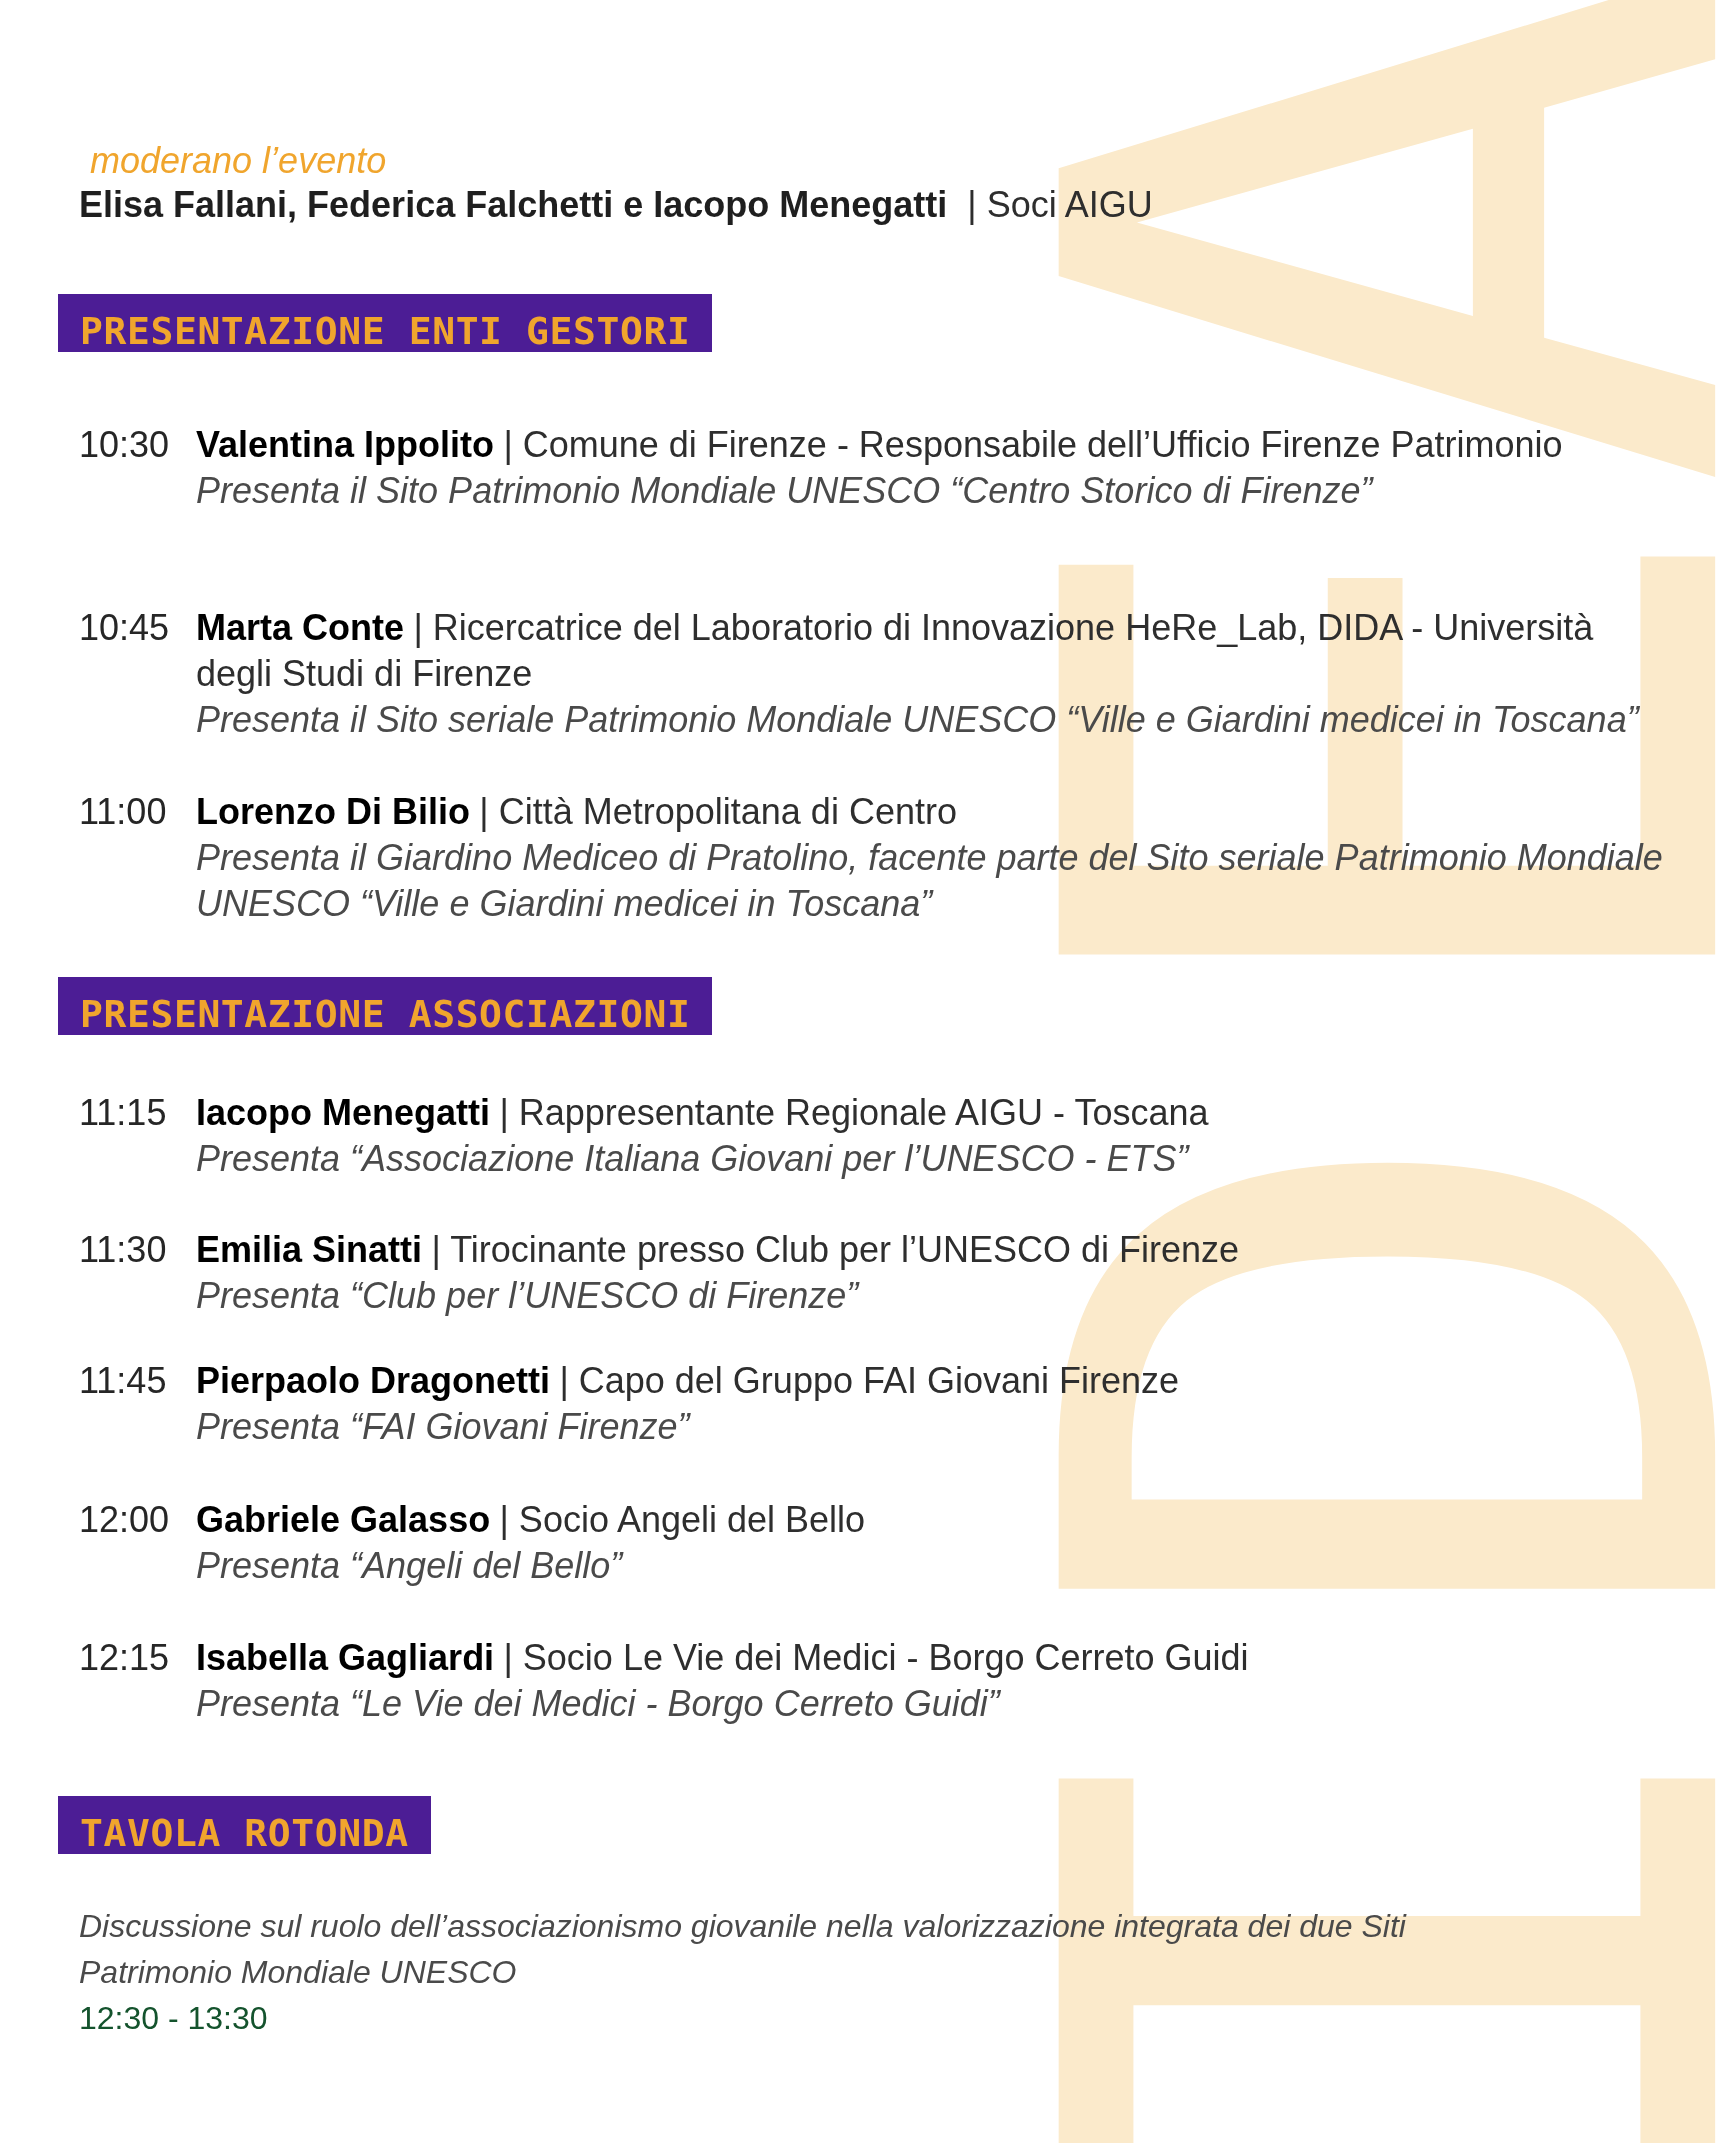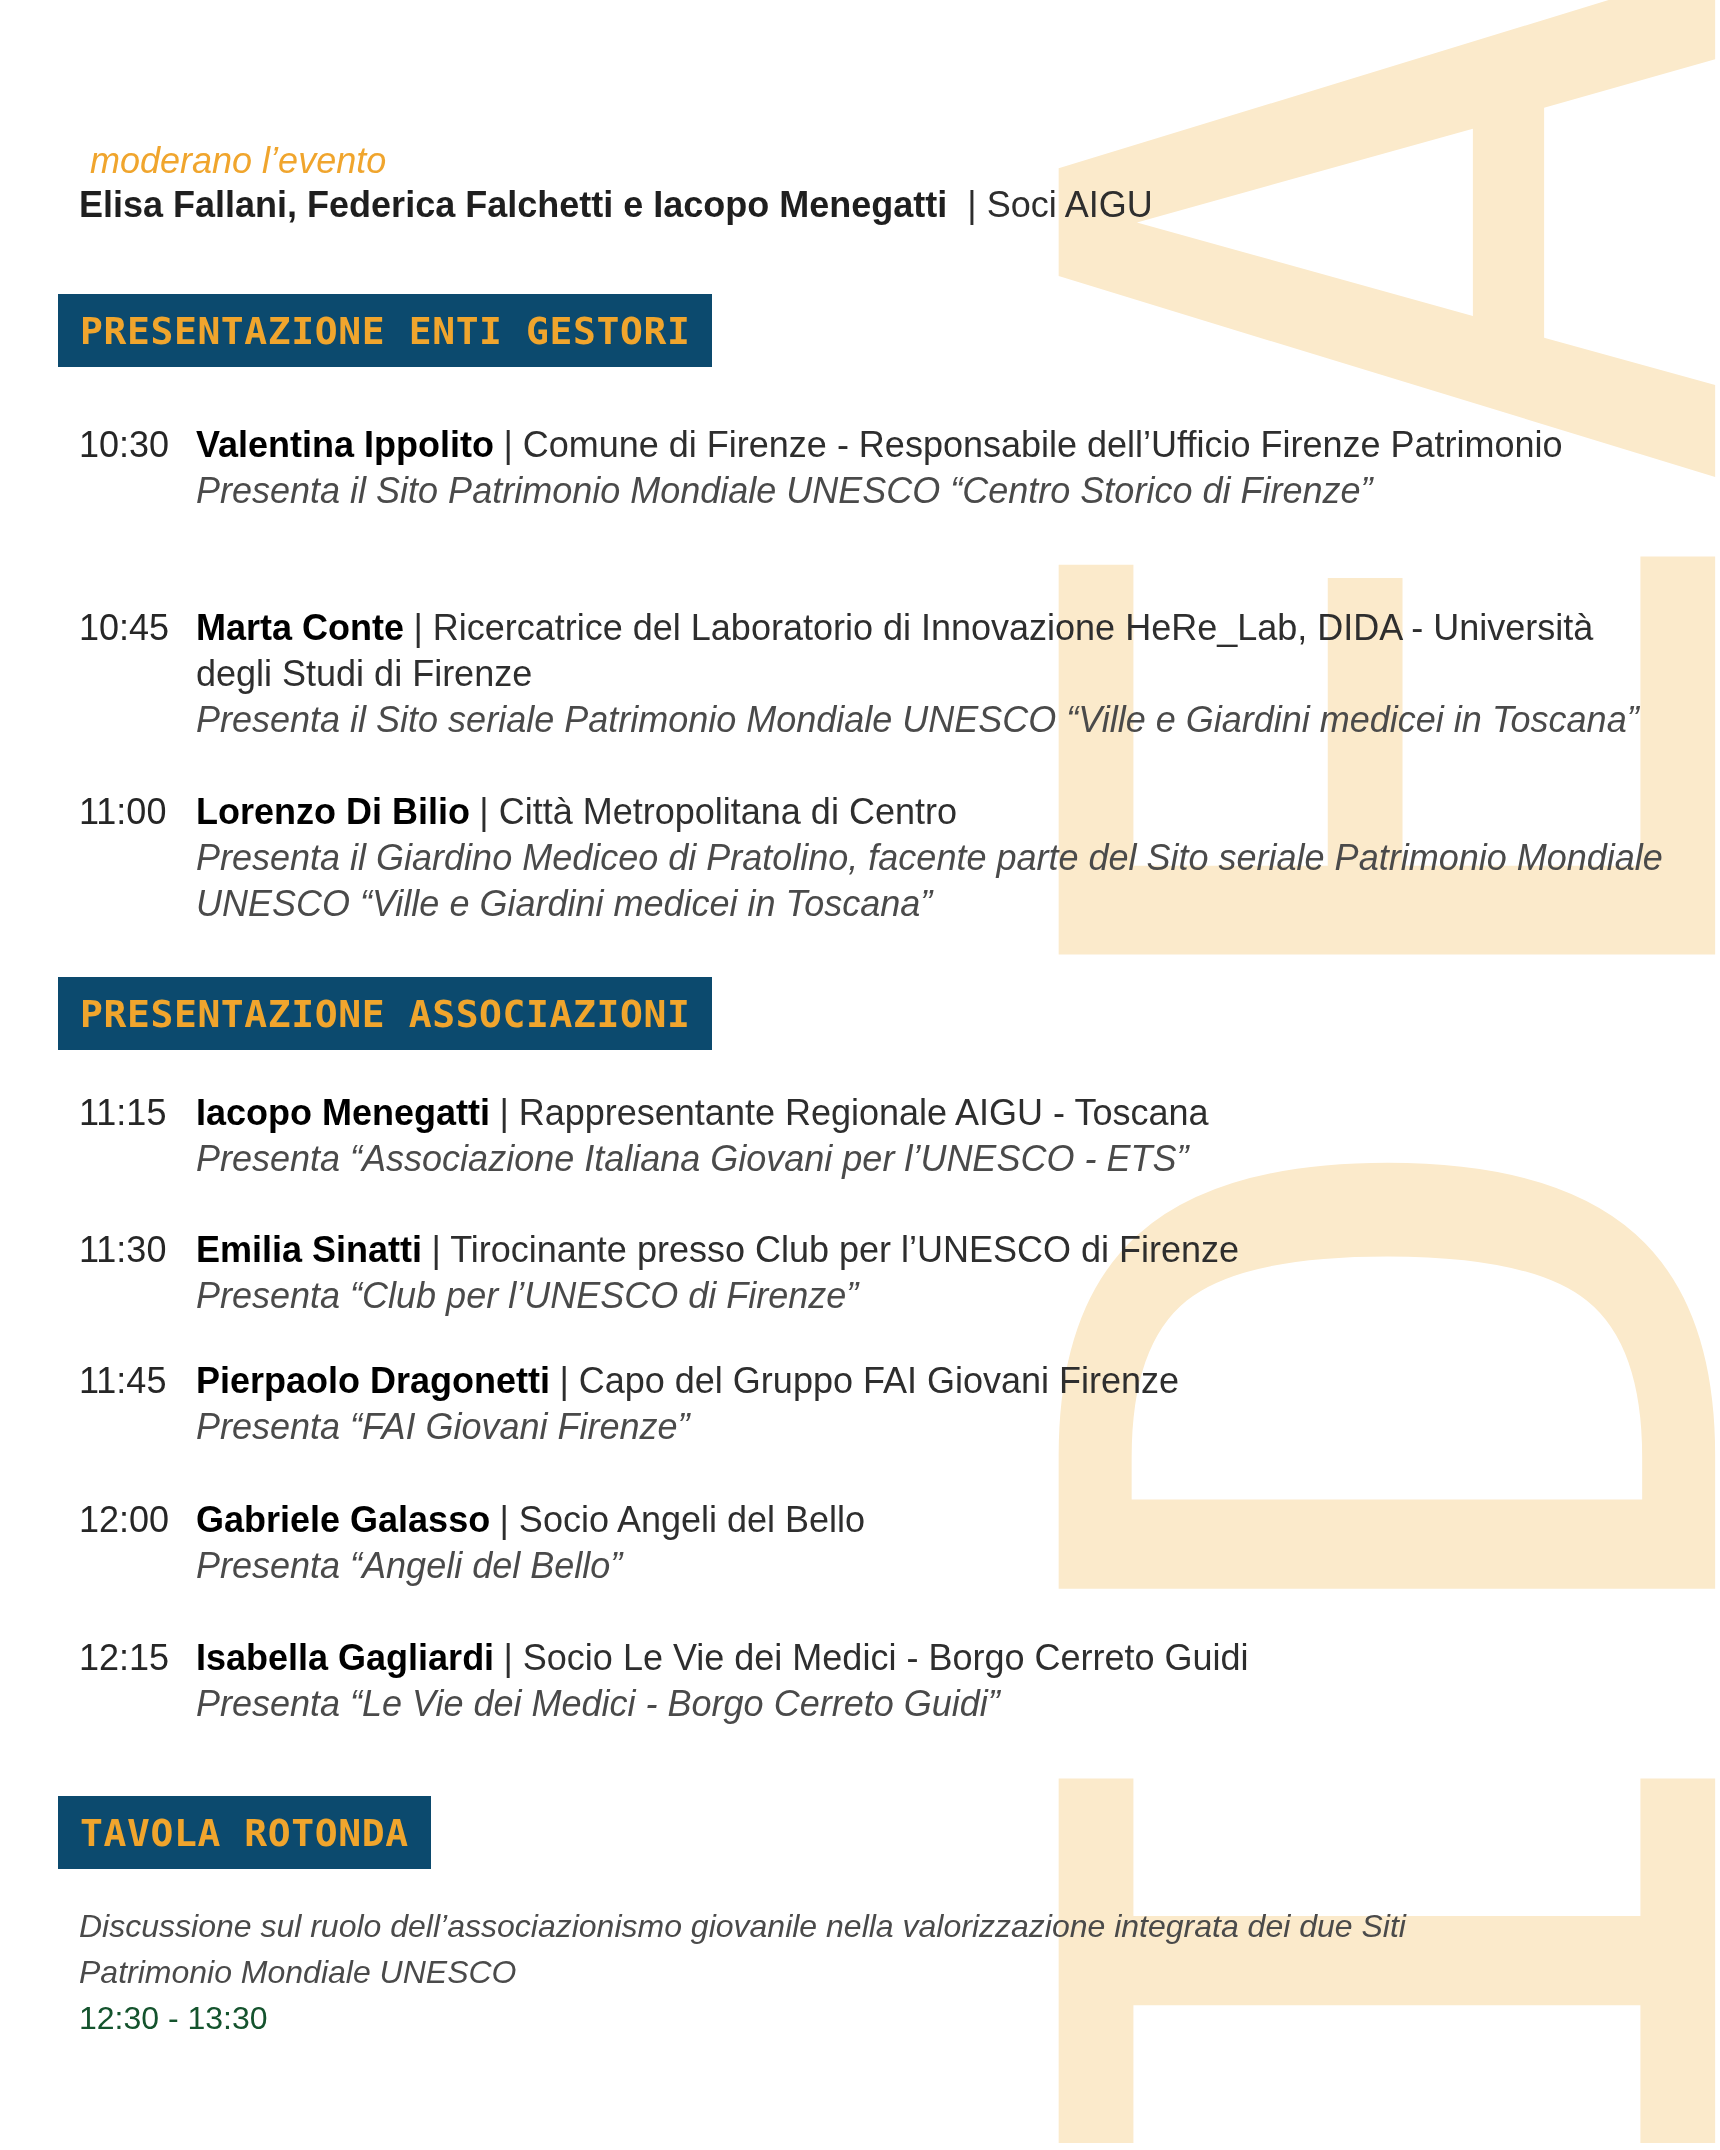--- a/index.html
+++ b/index.html
@@ -24,22 +24,22 @@
     white-space:nowrap;
   }
   .names-line {
     position:absolute; left:79px;
     font-size:36px; line-height:46px; white-space:nowrap; color:#1f1f1f;
   }
   .names-line .bold { font-weight:700; }
   .names-line .suffix { font-weight:400; color:#2e2e2e; margin-left:0.28em; }
 
   .header-box {
-    position:absolute; left:58px; height:73px;
-    background:#0c4a6e; display:inline-block;
+    position:absolute; left:58px; height:58px;
+    background:#4c1d95; display:inline-block;
     padding:0 22px; line-height:75px;
     font-family:"DejaVu Sans Mono", monospace;
     font-size:38px; font-weight:700; color:#F0A52D;
     white-space:nowrap; letter-spacing:0.6px;
   }
 
   .item {
     position:absolute; left:79px;
     display:grid; grid-template-columns:117px auto;
     font-size:36px; line-height:46px; white-space:nowrap;

